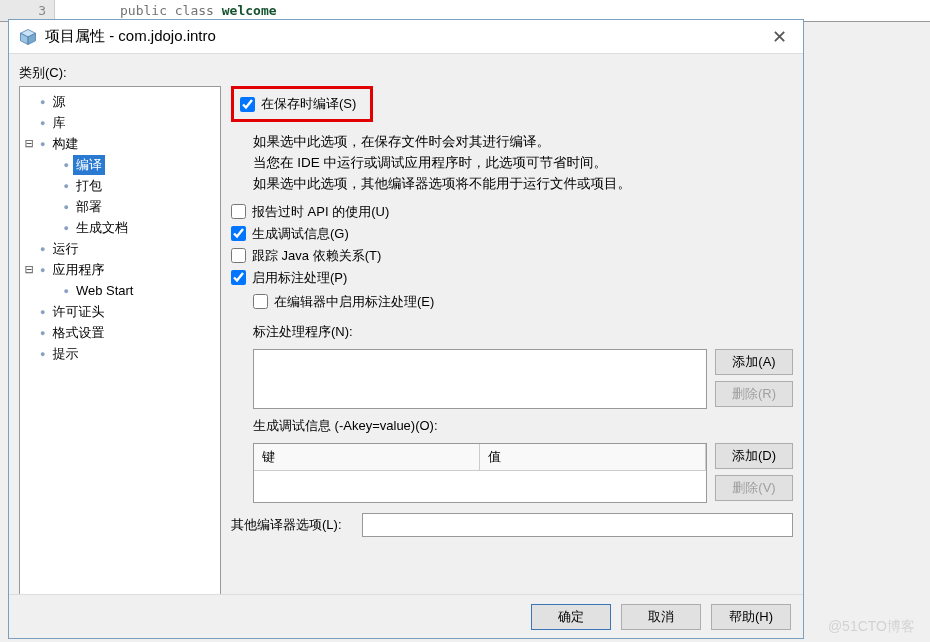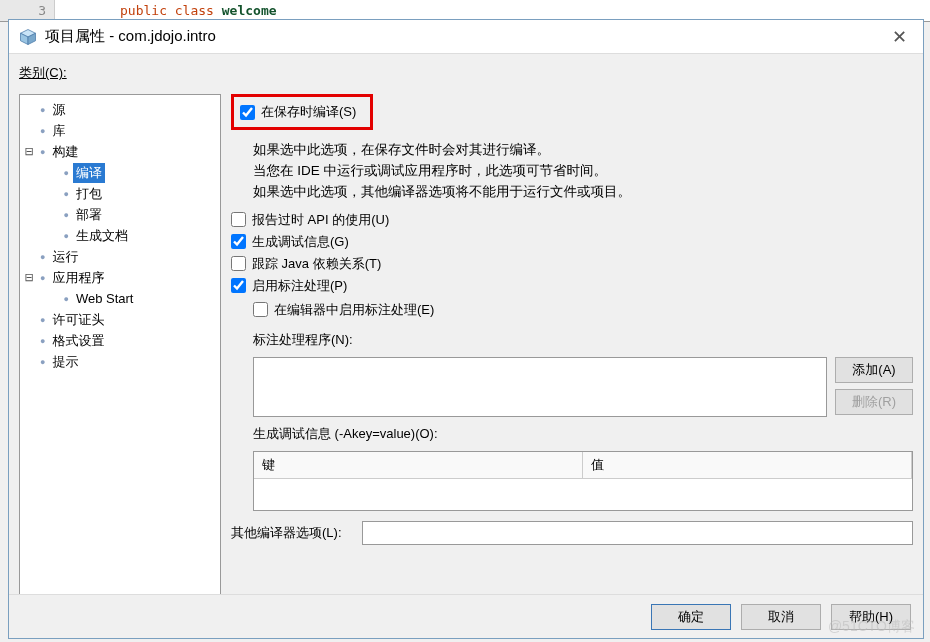--- a/index.html
+++ b/index.html
@@ -29,27 +29,27 @@
       background: #e8e8e8;
       height: 100%;
       display: flex;
       align-items: center;
       justify-content: flex-end;
       padding-right: 8px;
       color: #888;
       border-right: 1px solid #ccc;
     }
     .code-bg .line { padding-left: 65px; }
-    .kw-blue { color: #c2410c; }
+    .kw-blue { color: #737373; }
     .kw-bold { font-weight: bold; color: #14532d; }
     .dialog {
       position: absolute;
       top: 19px;
       left: 8px;
-      width: 916px;
+      width: 796px;
       height: 620px;
       background: #f0f0f0;
       border: 1px solid #7a9fbf;
       display: flex;
       flex-direction: column;
     }
     .titlebar {
       height: 34px;
       background: #fff;
       border-bottom: 1px solid #ddd;
@@ -76,21 +76,21 @@
       padding: 10px 10px 0 10px;
       gap: 4px;
       min-height: 0;
     }
     .main-split {
       flex: 1;
       display: flex;
       gap: 10px;
       min-height: 0;
     }
-    .cat-label { margin-bottom: 8px; text-decoration: underline; }
+    .cat-label { margin-bottom: 0; }
     .tree-panel {
       width: 202px;
       background: #fff;
       border: 1px solid #999;
       padding: 4px 2px;
       overflow: auto;
       height: 520px;
     }
     .tree { font-size: 13px; }
     .tree-node { display: flex; align-items: center; height: 21px; cursor: pointer; }
@@ -335,20 +335,24 @@
 
         <div class="sec-label">生成调试信息 (-Akey=value)(O):</div>
         <div class="section-row" style="margin-left:22px">
           <div class="kv-table">
             <div class="kv-header">
               <div class="cell">键</div>
               <div class="cell">值</div>
             </div>
             <div class="kv-body"></div>
           </div>
+          <div class="right-btns">
+            <button class="btn">添加(D)</button>
+            <button class="btn" disabled="">删除(V)</button>
+          </div>
         </div>
 
         <div class="field-row" style="margin-left:0">
           <span>其他编译器选项(L):</span>
           <input class="text-input" value="" style="">
         </div>
       </div>
     </div>
   </div>
 

